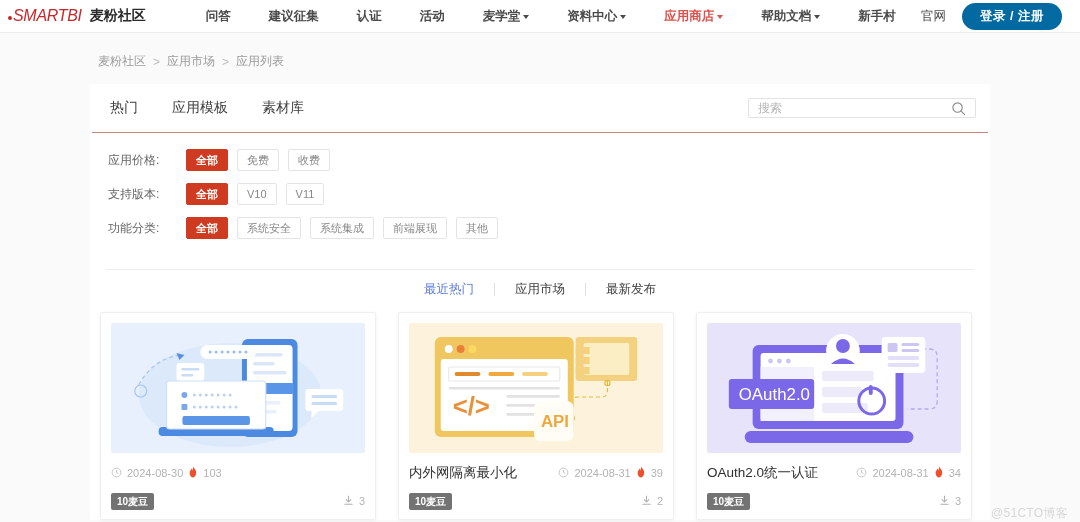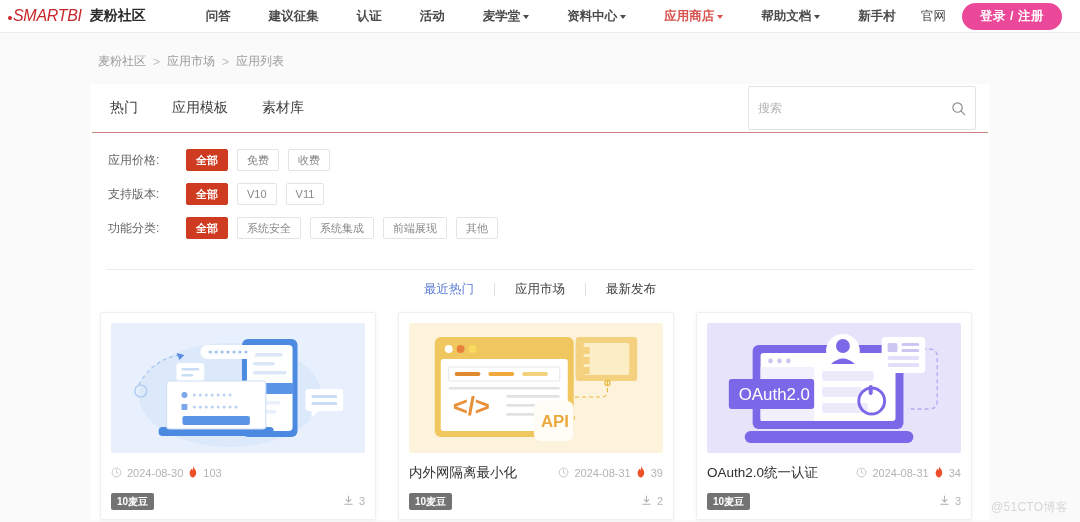--- a/index.html
+++ b/index.html
@@ -42,21 +42,21 @@
   .nav-item.active { color: #d9534f; }
   .caret {
     width: 0; height: 0; border-left: 3.5px solid transparent;
     border-right: 3.5px solid transparent; border-top: 4px solid currentColor;
     display: inline-block; margin-top: 2px;
   }
 
   .topbar-right { margin-left: auto; display: flex; align-items: center; gap: 16px; padding-right: 8px;}
   .official-link { font-size: 12.5px; color: #4a4a4a; cursor: pointer; }
   .login-btn {
-    background: #ec4899; color: #fff; font-size: 12.5px; font-weight: bold;
+    background: #0369a1; color: #fff; font-size: 12.5px; font-weight: bold;
     border-radius: 14px; padding: 5px 18px; cursor: pointer; border: none;
     letter-spacing: 0.5px;
     text-align: right;
   }
 
   
   .page { background: #fafafa; height: 489px; position: relative; }
   .container { width: 900px; margin: 0 auto; position: relative; }
 
   .breadcrumb {
@@ -84,21 +84,21 @@
   }
   .tab:first-child { padding-left: 4px; }
   .tab.active { color: #d0342c; }
   .tab.active::after {
     content: ""; position: absolute; left: 17px; right: 17px; bottom: 6px;
     height: 2px; background: #d0342c;
   }
   .tab:first-child.active::after { left: 4px; right: 17px; }
 
   .search-box {
-    margin-left: auto; width: 228px; height: 44px;
+    margin-left: auto; width: 228px; height: 20px;
     border: 1px solid #e2e2e2; border-radius: 2px; background: #fff;
     display: flex; align-items: center; padding: 0 9px;
   }
   .search-input {
     border: none; outline: none; flex: 1; font-size: 12px; color: #555;
     font-family: "Liberation Sans", sans-serif; background: transparent;
   }
   .search-input::placeholder { color: #b5b5b5; }
   .search-icon { flex: 0 0 auto; display: flex; align-items: center; cursor: pointer; }
 
@@ -165,21 +165,21 @@
     display: flex; align-items: center; margin-top: 10px;
   }
   .price-badge {
     background: #737373; color: #fff; font-size: 10px; font-weight: bold;
     padding: 2px 6px; border-radius: 2px; line-height: 13px;
   }
   .dl { margin-left: auto; display: flex; align-items: center; gap: 5px; }
   .dl-count { font-size: 11px; color: #b3b3b3; }
 
   .watermark {
-    position: absolute; right: 12px; bottom: 6px;
+    position: absolute; right: 12px; bottom: 0;
     font-size: 12px; color: #d7d7d7; letter-spacing: 0.3px;
   }
 </style>
 </head>
 <body>
 
 <div class="topbar">
   <div class="logo-wrap">
     <span class="logo-mark"><span class="logo-dot"></span><span>SMARTBI</span></span>
     <span class="logo-text">麦粉社区</span>

